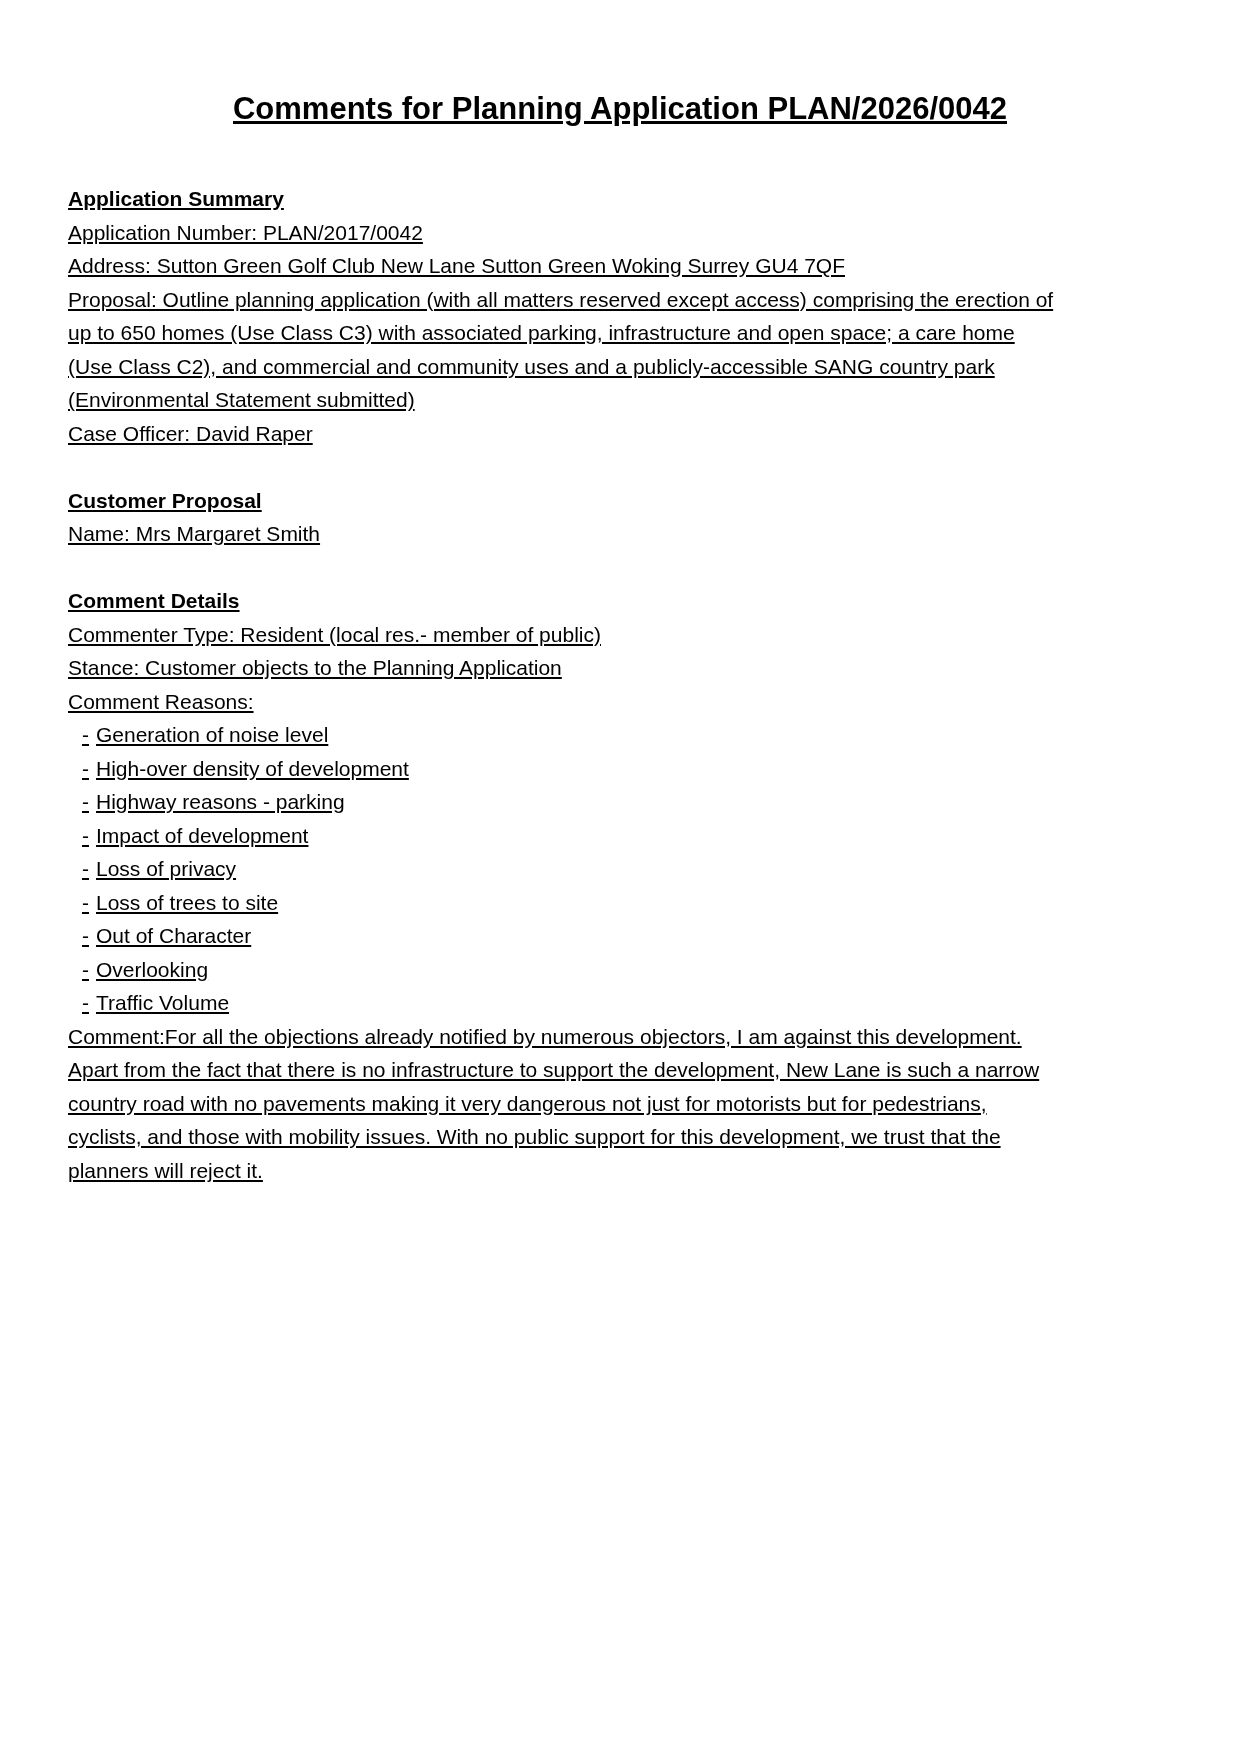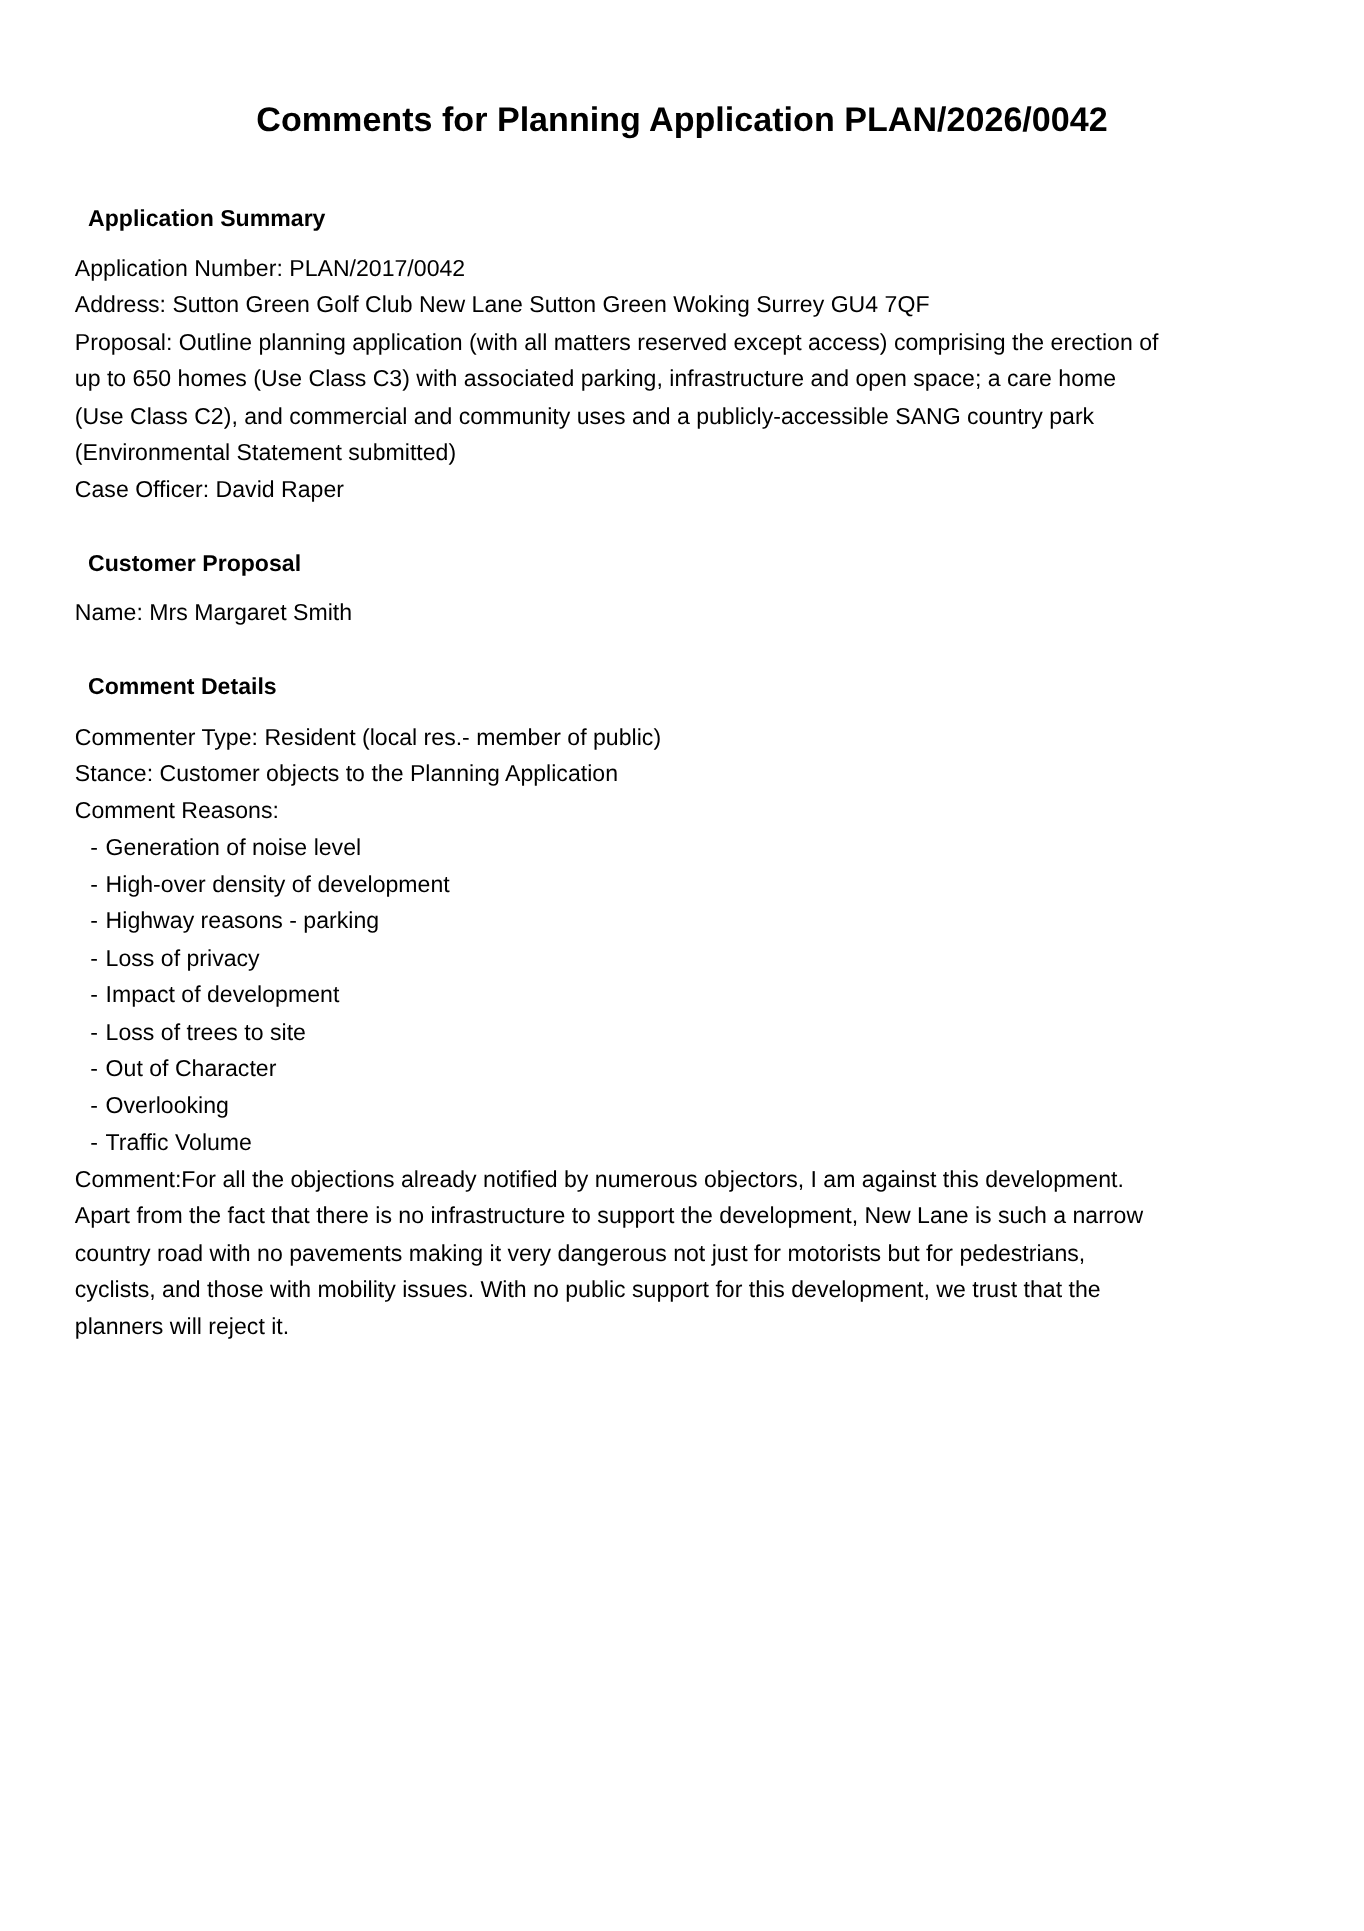--- a/index.html
+++ b/index.html
@@ -11,20 +11,21 @@
     width: 1240px;
     min-height: 1755px;
     font-family: "Liberation Sans", sans-serif;
     color: #000000;
     -webkit-font-smoothing: antialiased;
   }
   .doc {
     box-sizing: border-box;
     padding: 86px 68px 0 68px;
     width: 1240px;
+    text-decoration: underline;
   }
   .doc-title {
     font-size: 31px;
     font-weight: bold;
     line-height: 46px;
     text-align: center;
     margin: 0 0 50px 0;
   }
   .doc-body {
     width: 990px;
@@ -34,21 +35,21 @@
   .section {
     margin-top: 33.5px;
   }
   .section:first-of-type {
     margin-top: 0;
   }
   .section-heading {
     font-weight: bold;
     font-size: 21px;
     line-height: 33.5px;
-    margin: 12px;
+    margin: 0;
   }
   p.line {
     margin: 0;
   }
   .reason-list {
     margin: 0;
     padding: 0;
   }
   .reason {
     margin: 0;
@@ -83,22 +84,22 @@
     <div class="section">
       <p class="section-heading">Comment Details</p>
       <p class="line">Commenter Type: Resident (local res.- member of public)</p>
       <p class="line">Stance: Customer objects to the Planning Application</p>
       <p class="line">Comment Reasons:</p>
 
       <div class="reason-list">
         <p class="reason"><span class="bullet">-</span><span>Generation of noise level</span></p>
         <p class="reason"><span class="bullet">-</span><span>High-over density of development</span></p>
         <p class="reason"><span class="bullet">-</span><span>Highway reasons - parking</span></p>
+        <p class="reason"><span class="bullet">-</span><span>Impact of development</span></p>
         <p class="reason"><span class="bullet">-</span><span>Loss of privacy</span></p>
-        <p class="reason"><span class="bullet">-</span><span>Impact of development</span></p>
         <p class="reason"><span class="bullet">-</span><span>Loss of trees to site</span></p>
         <p class="reason"><span class="bullet">-</span><span>Out of Character</span></p>
         <p class="reason"><span class="bullet">-</span><span>Overlooking</span></p>
         <p class="reason"><span class="bullet">-</span><span>Traffic Volume</span></p>
       </div>
 
       <p class="line">Comment:For all the objections already notified by numerous objectors, I am against this development. Apart from the fact that there is no infrastructure to support the development, New Lane is such a narrow country road with no pavements making it very dangerous not just for motorists but for pedestrians, cyclists, and those with mobility issues. With no public support for this development, we trust that the planners will reject it.</p>
     </div>
 
   </div>

